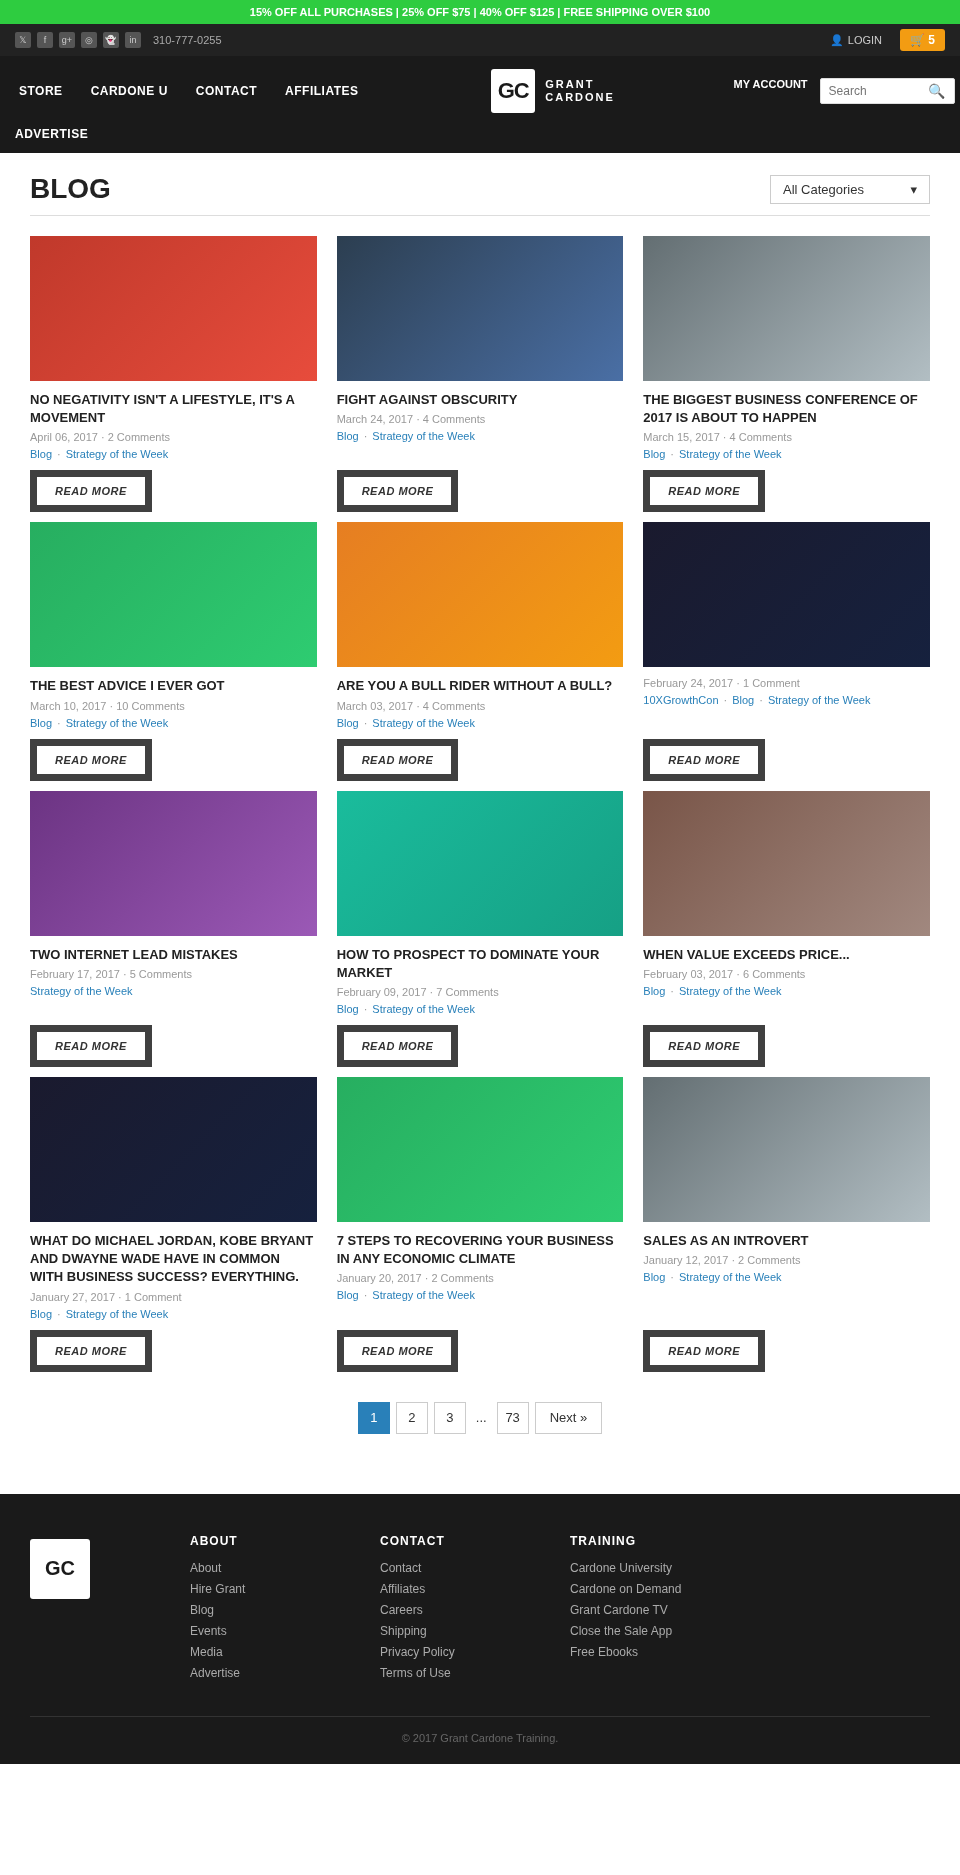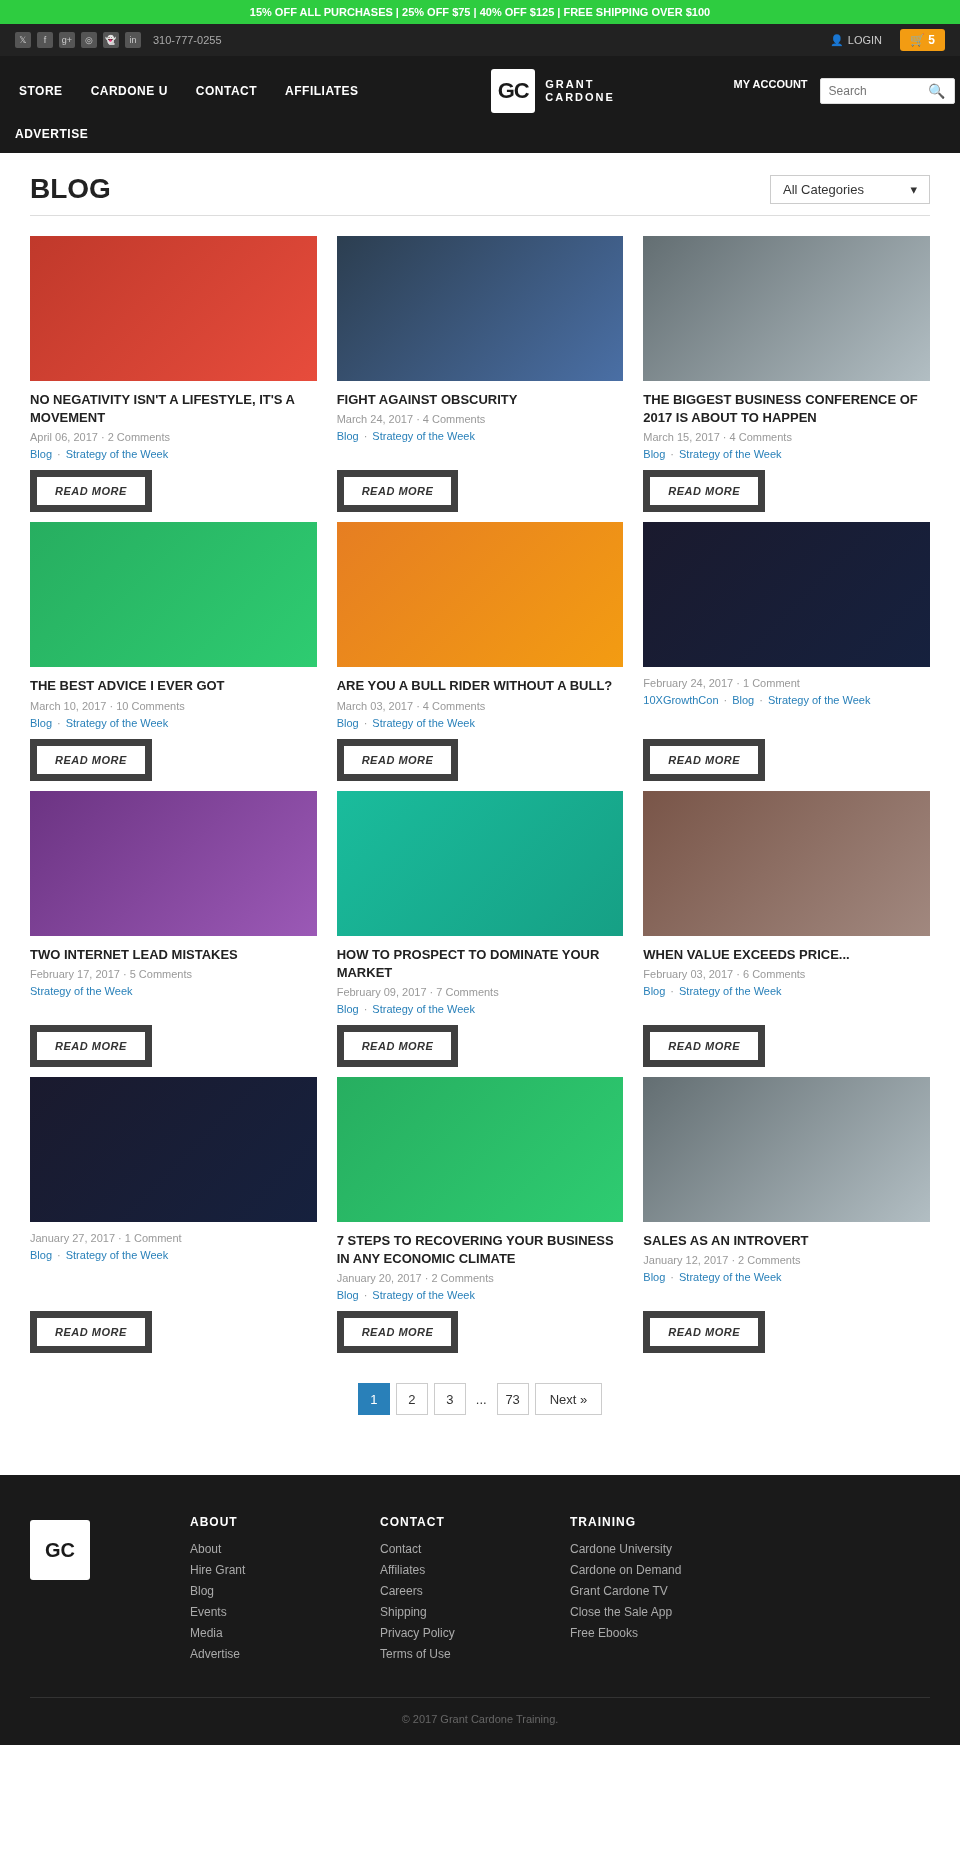--- a/index.html
+++ b/index.html
@@ -459,20 +459,21 @@
     <div class="blog-card-meta">February 03, 2017 · 6 Comments</div>
     <div class="blog-card-tags">
           <a>Blog</a>
           <span class="dot">·</span>
           <a>Strategy of the Week</a>
         </div>
     <button class="read-more-btn">READ MORE</button>
   </div>
       <div class="blog-card">
     <div class="blog-card-img img-dark"></div>
+    <div class="blog-card-title">WHAT DO MICHAEL JORDAN, KOBE BRYANT AND DWAYNE WADE HAVE IN COMMON WITH BUSINESS SUCCESS? EVERYTHING.</div>
     <div class="blog-card-meta">January 27, 2017 · 1 Comment</div>
     <div class="blog-card-tags">
           <a>Blog</a>
           <span class="dot">·</span>
           <a>Strategy of the Week</a>
         </div>
     <button class="read-more-btn">READ MORE</button>
   </div>
       <div class="blog-card">
     <div class="blog-card-img img-green"></div>

